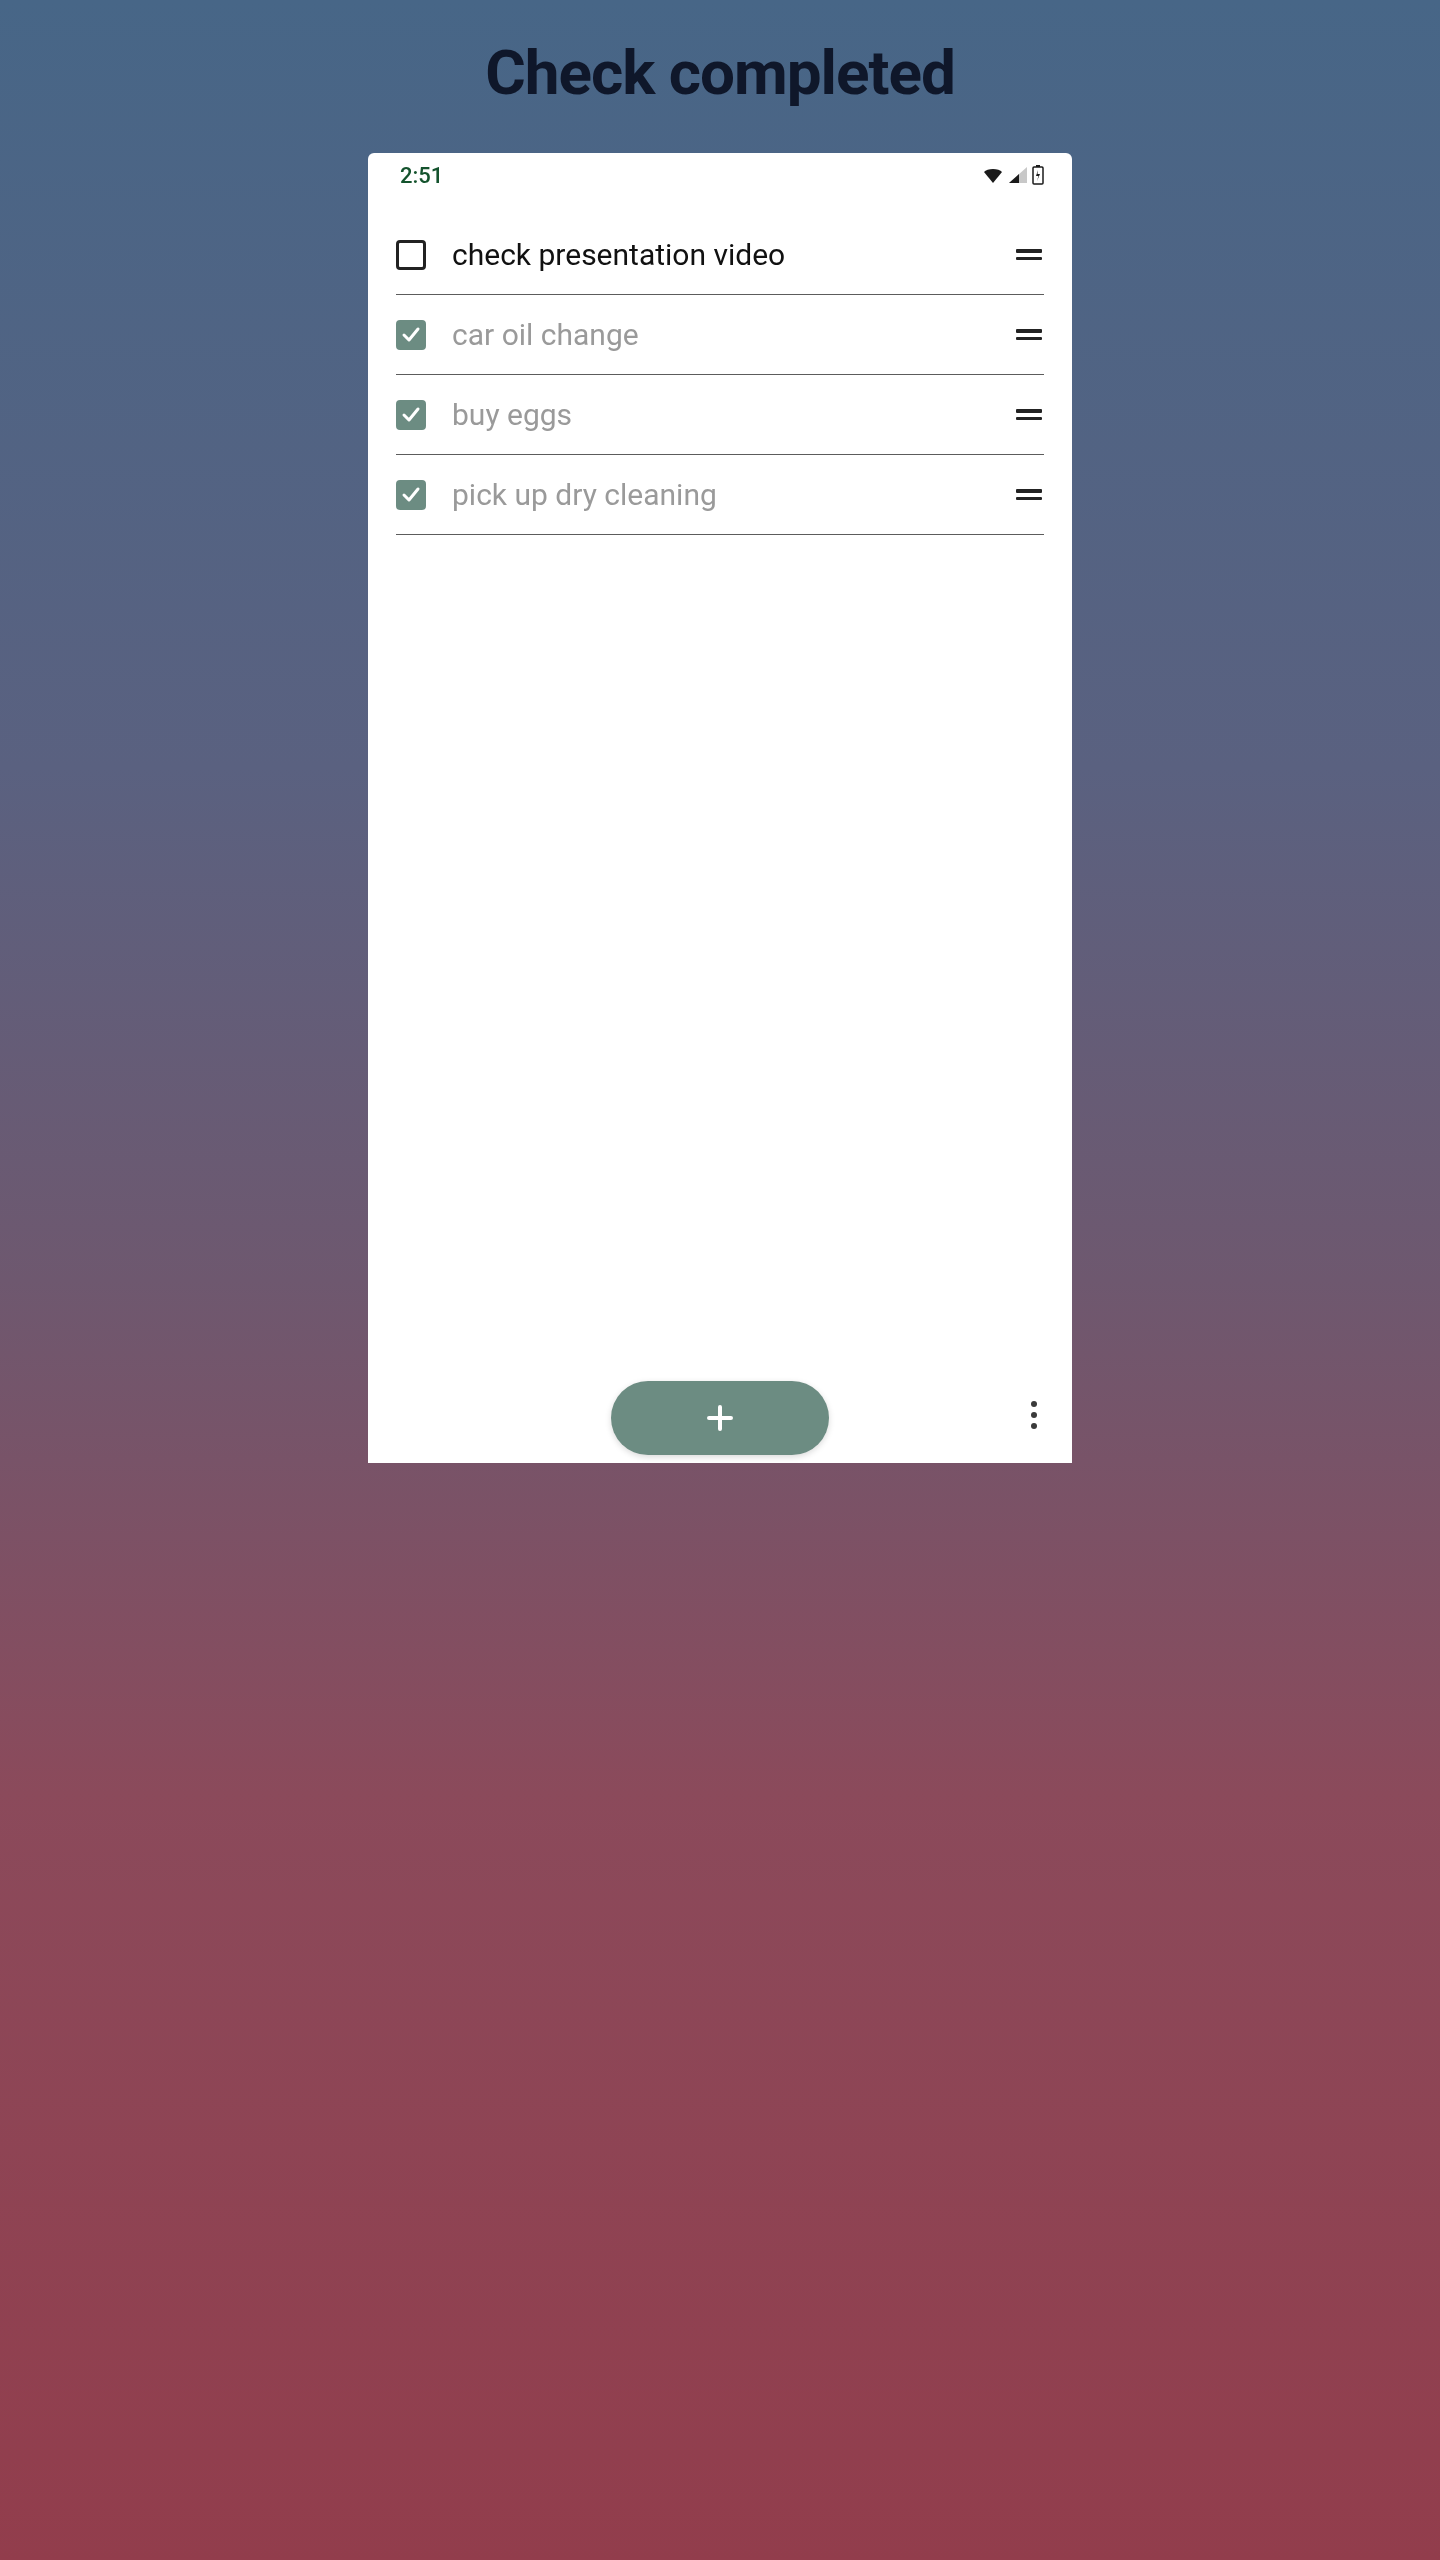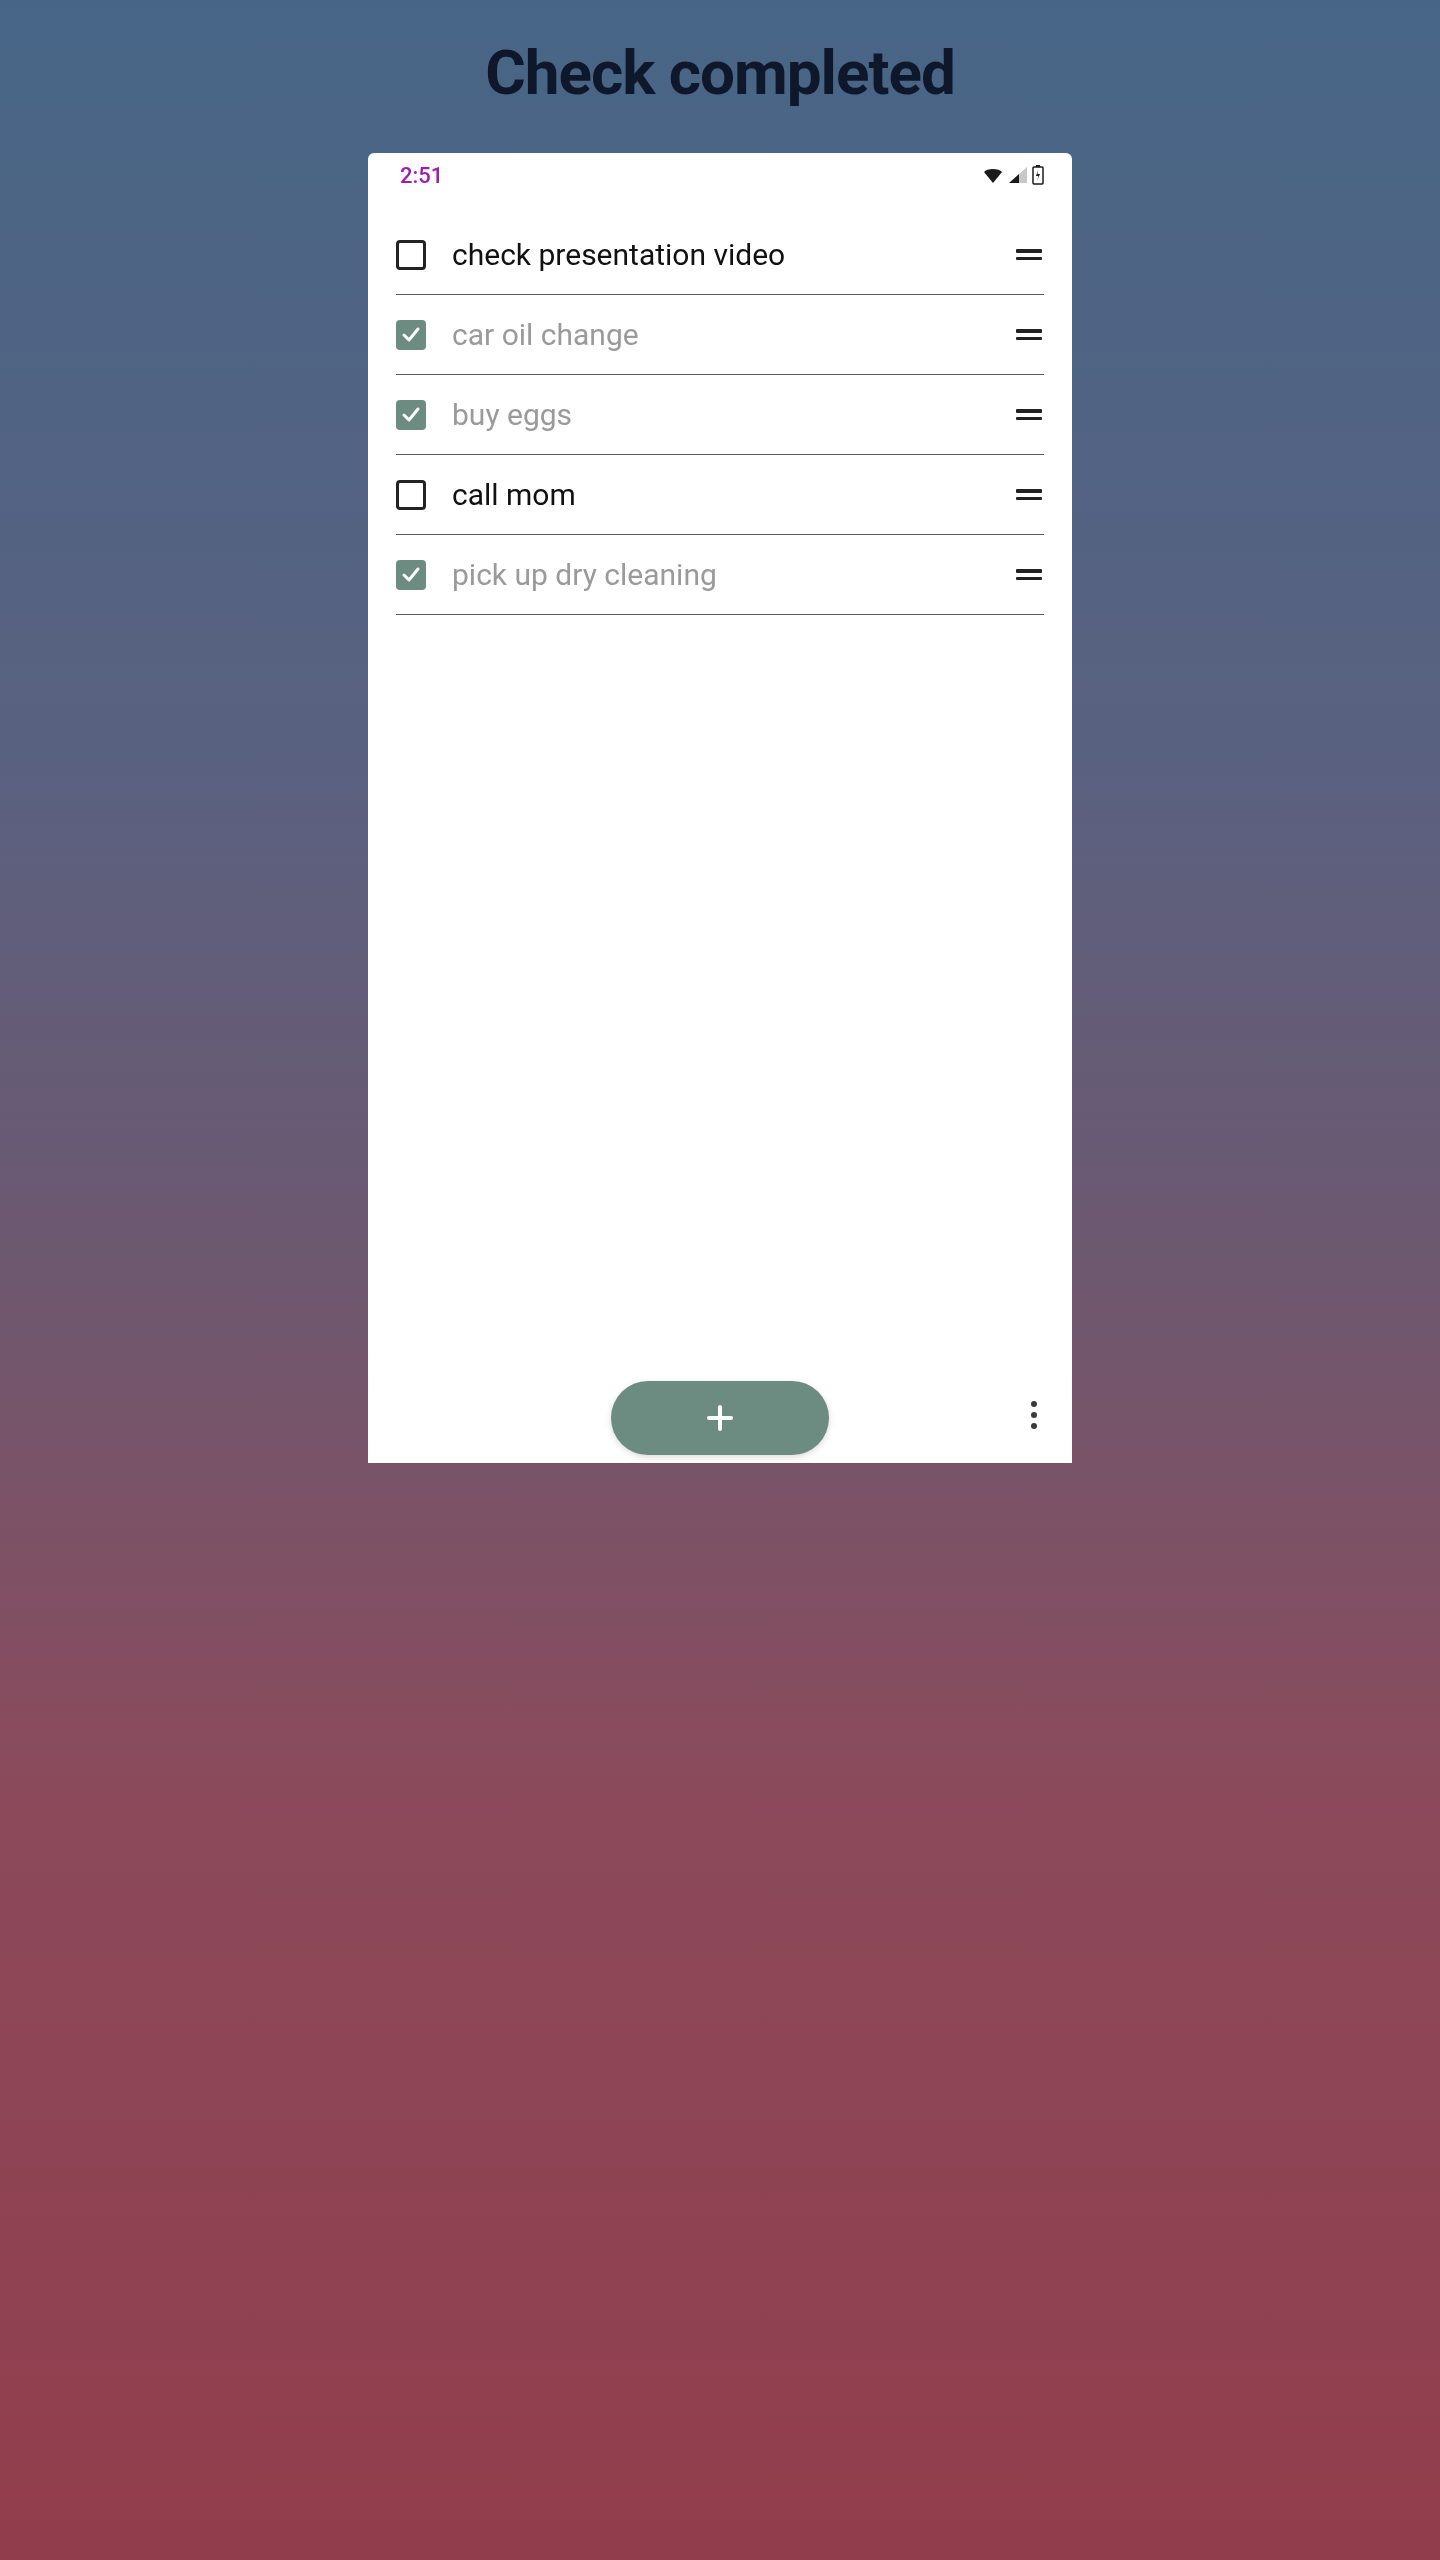--- a/index.html
+++ b/index.html
@@ -33,21 +33,21 @@
   .status-bar {
     height: 44px;
     display: flex;
     align-items: center;
     justify-content: space-between;
     padding: 0 28px;
   }
   .status-time {
     font-size: 22px;
     font-weight: 500;
-    color: #a21caf;
+    color: #14532d;
     margin-left: 4px;
   }
   .status-icons {
     display: flex;
     align-items: center;
     gap: 4px;
   }
   .status-icons svg { display: block; }
   .task-list {
     padding: 18px 28px 16px 28px;
@@ -204,30 +204,20 @@
             <path d="M3 10 L8 15 L17 4" stroke="#fff" stroke-width="3" fill="none" stroke-linecap="round" stroke-linejoin="round"></path>
           </svg>
       </span>
       <span class="task-label">buy eggs</span>
       <span class="drag-handle">
           <span class="bar"></span>
           <span class="bar"></span>
         </span>
     </div>
 
-    <div class="task-row ">
-      <span class="checkbox ">
-        
-      </span>
-      <span class="task-label">call mom</span>
-      <span class="drag-handle">
-          <span class="bar"></span>
-          <span class="bar"></span>
-        </span>
-    </div>
 
     <div class="task-row done">
       <span class="checkbox checked">
         <svg width="20" height="20" viewBox="0 0 20 20">
             <path d="M3 10 L8 15 L17 4" stroke="#fff" stroke-width="3" fill="none" stroke-linecap="round" stroke-linejoin="round"></path>
           </svg>
       </span>
       <span class="task-label">pick up dry cleaning</span>
       <span class="drag-handle">
           <span class="bar"></span>

